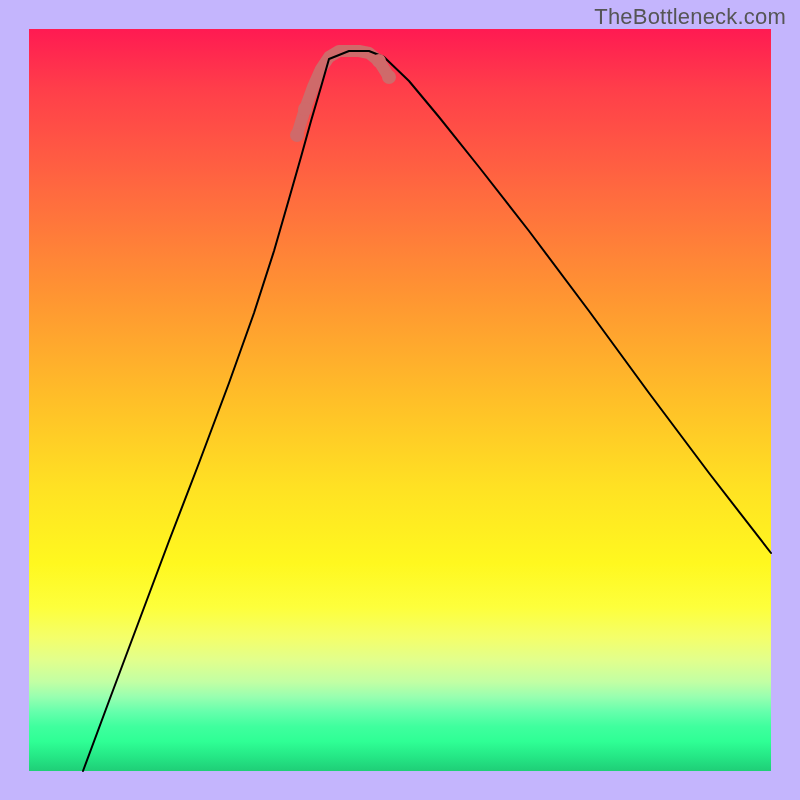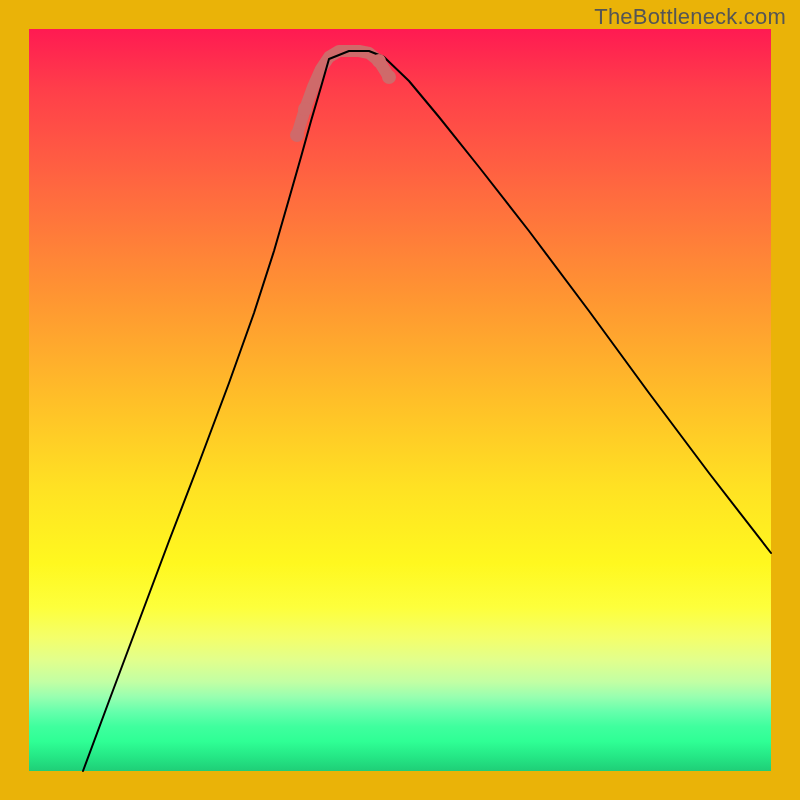--- a/index.html
+++ b/index.html
@@ -8,21 +8,21 @@
     width: 800px;
     height: 800px;
     background: #000;
     font-family: Arial, Helvetica, sans-serif;
     overflow: hidden;
   }
   .frame {
     position: relative;
     width: 800px;
     height: 800px;
-    background: #eab308;
+    background: #c4b5fd;
   }
   .watermark {
     position: absolute;
     top: 4px;
     right: 14px;
     color: #555;
     font-size: 22px;
     font-weight: 500;
     letter-spacing: 0.2px;
     z-index: 5;

